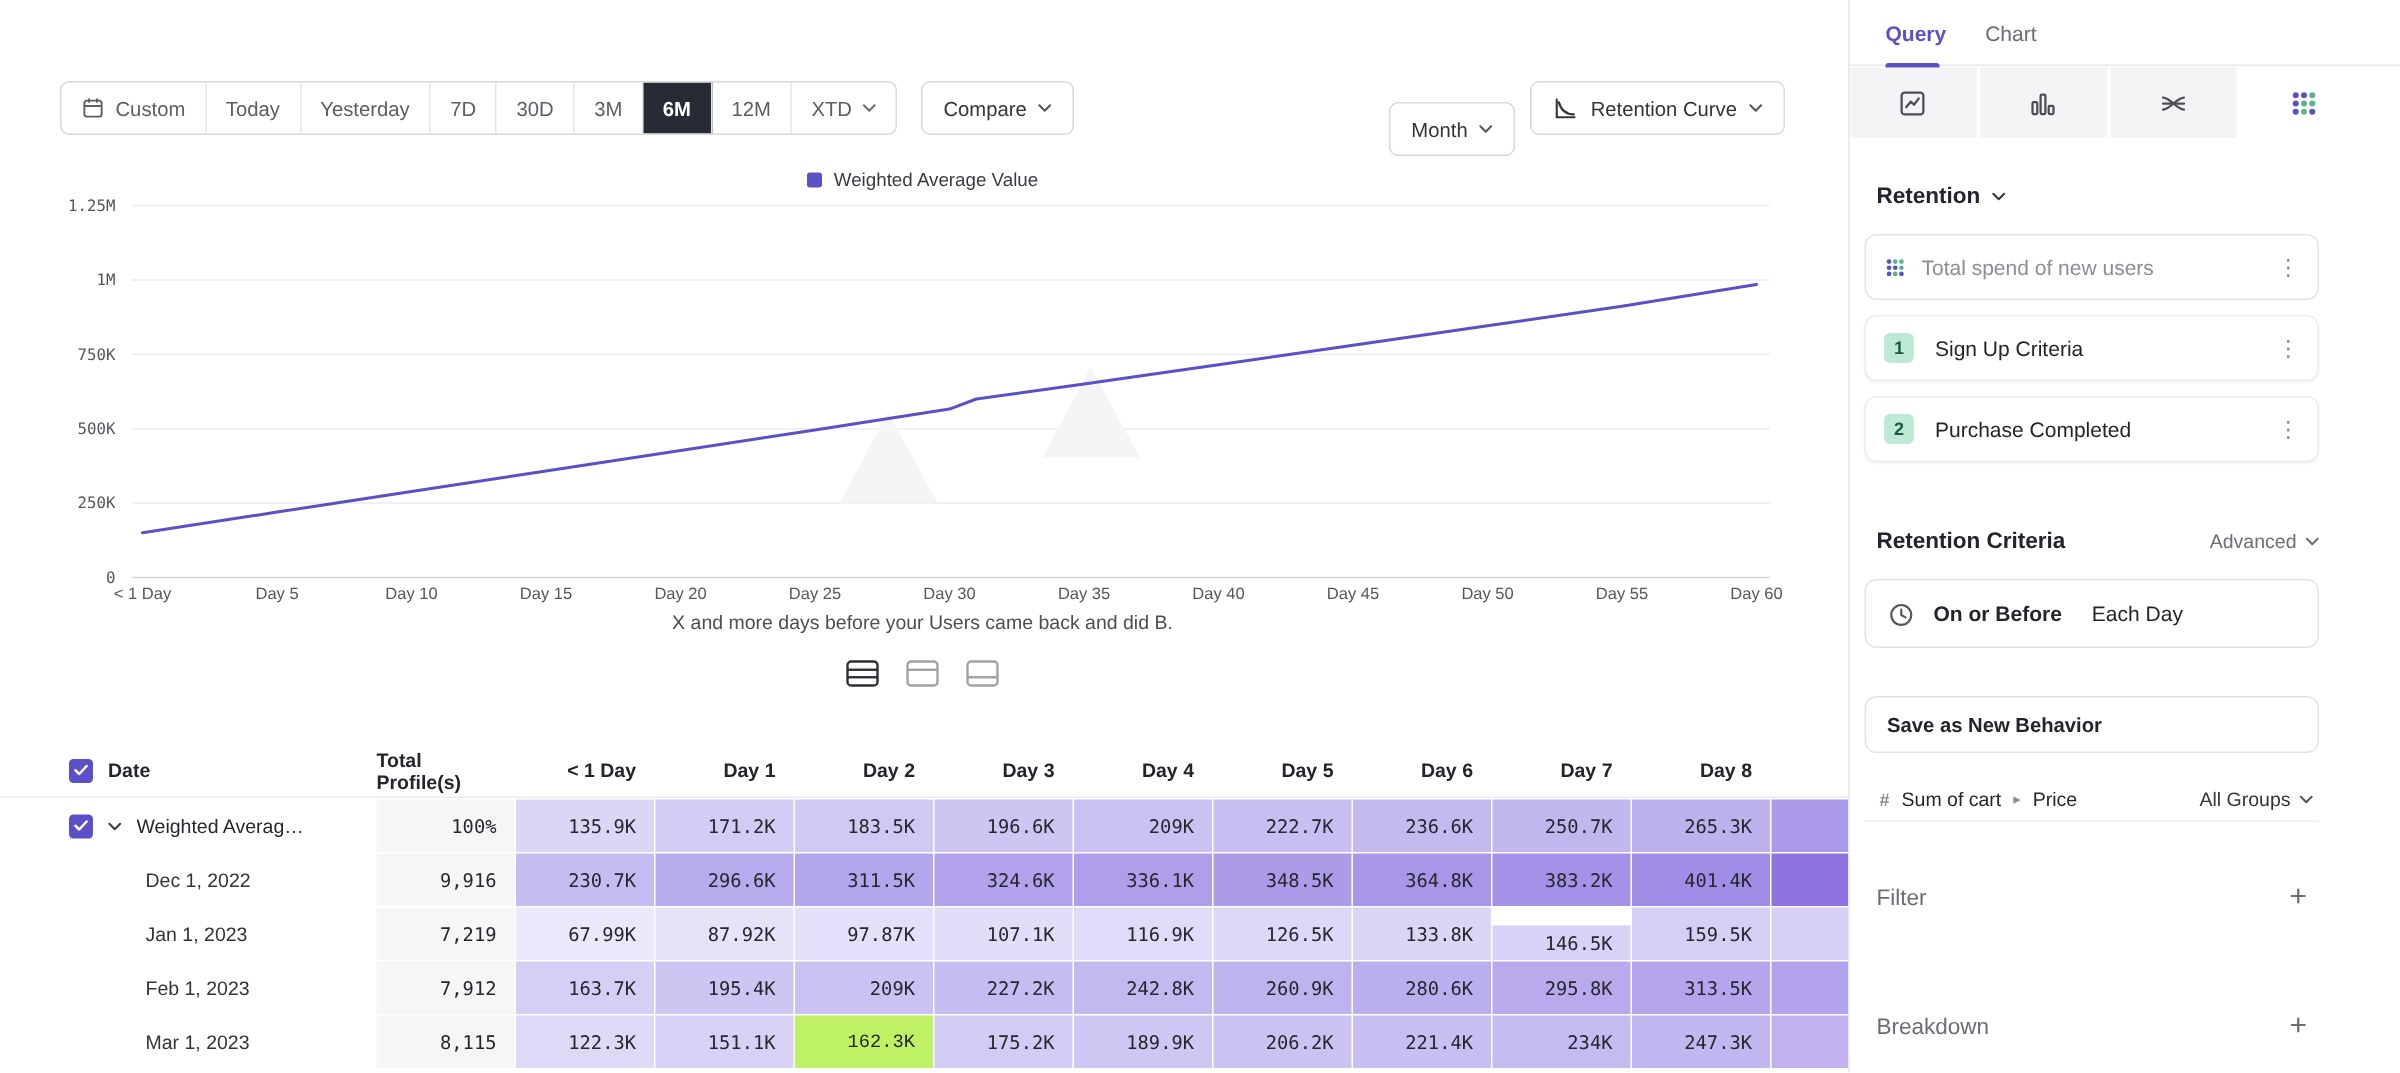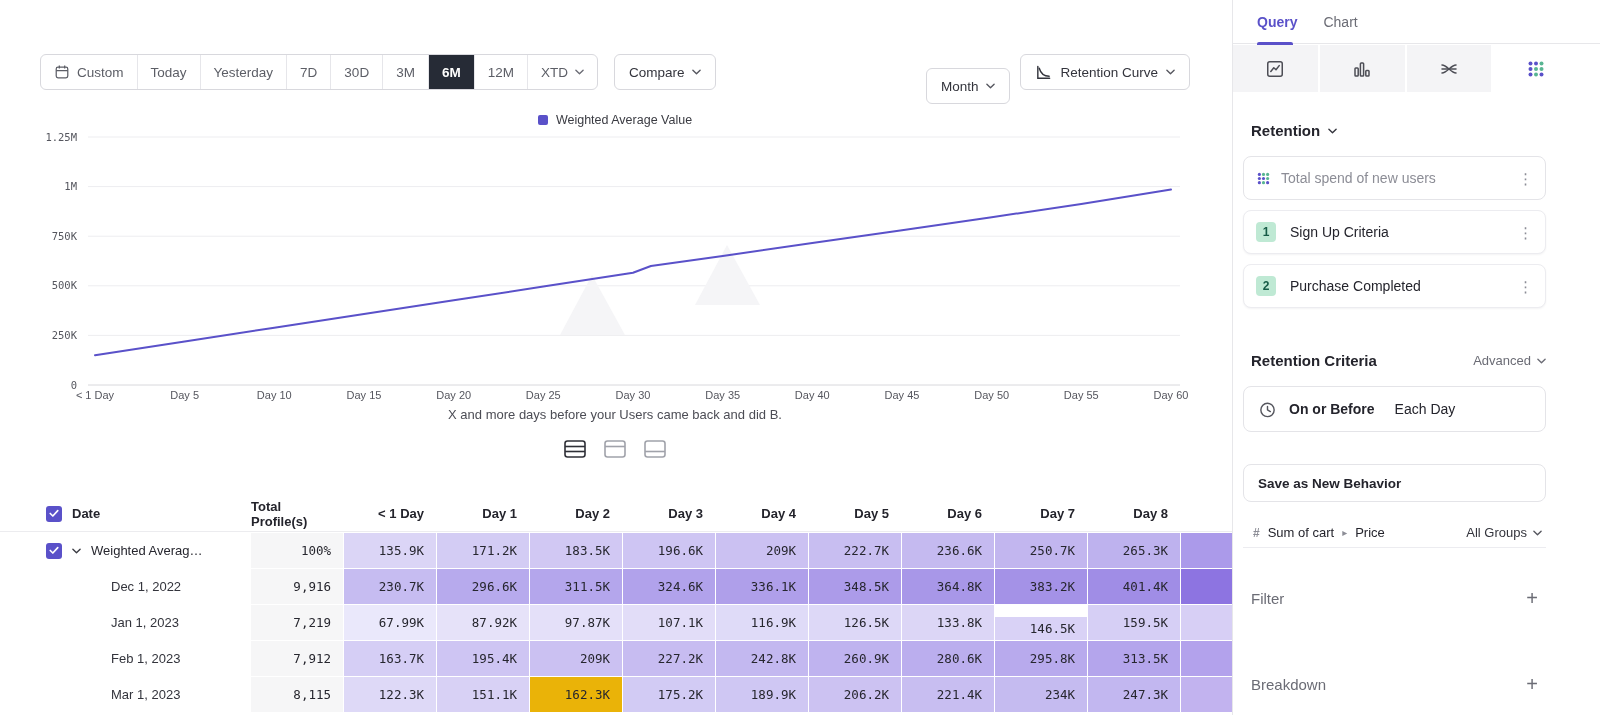--- a/index.html
+++ b/index.html
@@ -36,21 +36,21 @@
   
   .table{position:absolute;top:496px;left:0;width:1232px;}
   .t-row{display:grid;grid-template-columns:250px 92px repeat(9,92px) 1fr;column-gap:1px;height:35px;margin-bottom:1px;}
   .t-row.t-head{height:36px;border-bottom:1px solid #ececef;}
   .t-cell{display:flex;align-items:center;min-width:0;}
   .t-head .t-cell{font-size:13px;font-weight:bold;color:#24242c;}
   .h-num{justify-content:flex-end;padding-right:12px;}
   .num{justify-content:flex-end;padding-right:12px;font-family:"DejaVu Sans Mono",monospace;font-size:12.5px;color:#26262e;}
   .c-label{padding-left:46px;display:flex;align-items:center;gap:10px;font-size:13px;}
   .c-total{background:#f6f6f7;}
-  .row-label-date{margin-left:65px;color:#33343c;white-space:nowrap;}
+  .row-label-date{margin-left:51px;color:#33343c;white-space:nowrap;}
   .row-label-sum{color:#26262e;white-space:nowrap;overflow:hidden;text-overflow:ellipsis;max-width:118px;}
   .row-chev{display:inline-flex;line-height:0;}
   .cbx{width:16px;height:16px;border-radius:3px;background:var(--accent);display:inline-flex;align-items:center;justify-content:center;flex:none;}
 
   
   .sidebar{position:absolute;top:0;right:0;width:368px;height:715px;border-left:1px solid #e7e7ea;background:#fff;}
   .tabbar{display:flex;gap:26px;padding-left:24px;height:44px;align-items:center;border-bottom:1px solid #e7e7ea;}
   .tab{font-size:14px;color:#6b6c75;position:relative;height:44px;display:flex;align-items:center;}
   .tab.active{color:var(--accent);font-weight:bold;}
   .tab.active::after{content:"";position:absolute;left:0;right:4px;bottom:-1px;height:3px;background:var(--accent);border-radius:2px 2px 0 0;}
@@ -321,21 +321,21 @@
           <div class="t-cell num" style="background: rgb(180, 165, 236);">313.5K</div>
           <div class="t-cell" style="background: rgb(179, 162, 236);"></div>
         </div>
         <div class="t-row">
           <div class="t-cell c-label">
             <span class="row-label-date">Mar 1, 2023</span>
           </div>
           <div class="t-cell num c-total">8,115</div>
           <div class="t-cell num" style="background: rgb(222, 217, 247);">122.3K</div>
           <div class="t-cell num" style="background: rgb(216, 209, 245);">151.1K</div>
-          <div class="t-cell num" style="background: #eab308;">162.3K</div>
+          <div class="t-cell num" style="background: #bef264; font-family: Liberation Mono, monospace;">162.3K</div>
           <div class="t-cell num" style="background: rgb(210, 203, 244);">175.2K</div>
           <div class="t-cell num" style="background: rgb(207, 199, 243);">189.9K</div>
           <div class="t-cell num" style="background: rgb(204, 194, 242);">206.2K</div>
           <div class="t-cell num" style="background: rgb(200, 190, 241);">221.4K</div>
           <div class="t-cell num" style="background: rgb(197, 187, 240);">234K</div>
           <div class="t-cell num" style="background: rgb(194, 183, 240);">247.3K</div>
           <div class="t-cell" style="background: rgb(194, 179, 239);"></div>
         </div>
       </div>
   </div>

